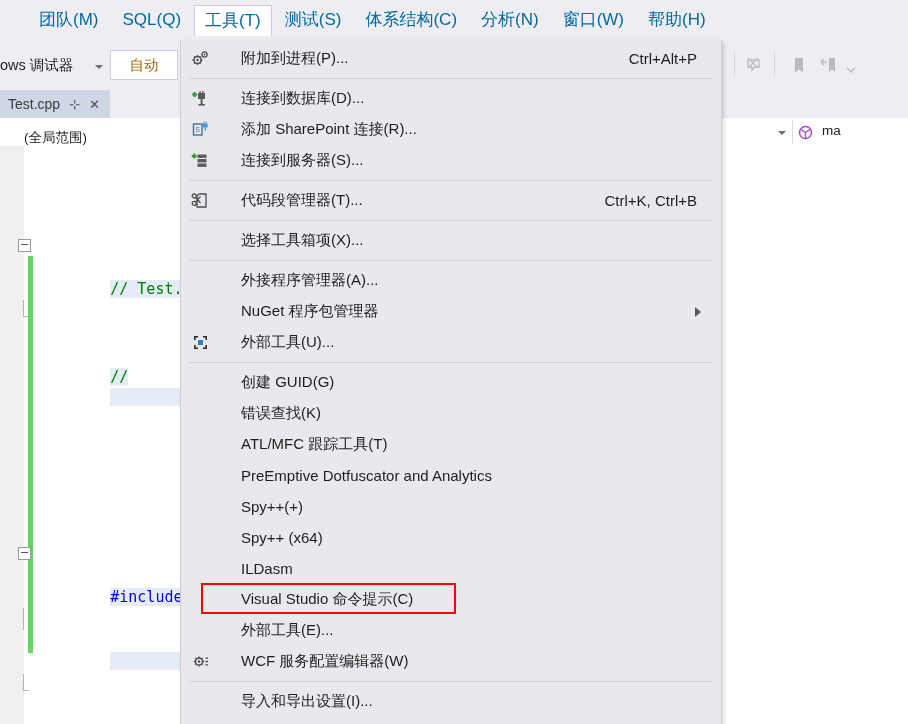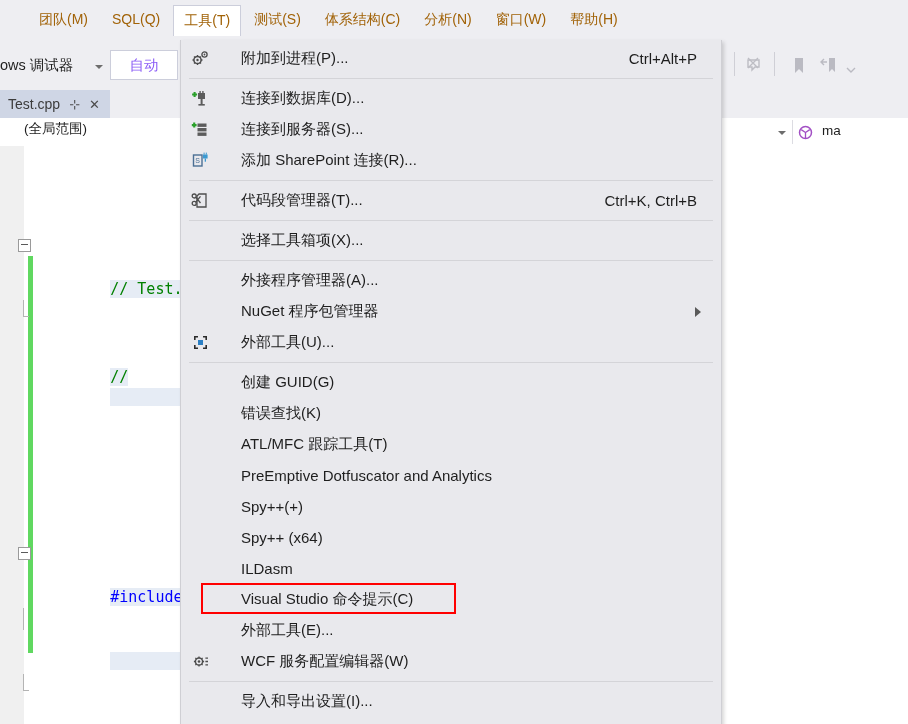--- a/index.html
+++ b/index.html
@@ -12,21 +12,21 @@
   #root { position: relative; width: 908px; height: 724px; background: #ffffff; }
 
   
   .menubar {
     position: absolute; left: 0; top: 0; width: 908px; height: 40px;
     background: #eeeef2;
     display: flex; align-items: center;
   }
   .menubar-spacer { width: 28px; height: 1px; }
   .menu-top {
-    font-size: 14px; color: #a16207;
+    font-size: 17px; color: #0369a1;
     padding: 6px 11px 7px 11px;
     margin-right: 2px;
     white-space: nowrap;
     line-height: 17px;
   }
   .menu-top.active {
     background: #ffffff;
     border-left: 1px solid #cccedb;
     border-top: 1px solid #cccedb;
     border-right: 1px solid #cccedb;
@@ -47,21 +47,21 @@
     position: absolute; left: 95px; top: 25px;
     width: 0; height: 0;
     border-left: 4px solid transparent; border-right: 4px solid transparent;
     border-top: 4px solid #6d6d6d;
   }
   .tb-combo {
     position: absolute; left: 110px; top: 10px;
     width: 66px; height: 28px;
     background: #ffffff; border: 1px solid #cccedb;
     display: flex; align-items: center; justify-content: center;
-    font-size: 14.5px; color: #8b5cf6;
+    font-size: 14.5px; color: #a16207;
   }
   .tb-sep {
     position: absolute; top: 12px; width: 1px; height: 24px; background: #cfcfd6;
   }
   .tb-icon {
     position: absolute; top: 14px; width: 22px; height: 22px;
   }
 
   
   .tabstrip {
@@ -77,21 +77,21 @@
     gap: 9px;
   }
   .doctab-pin, .doctab-close { color: #4b4b4b; font-size: 13px; }
 
   
   .scopebar {
     position: absolute; left: 0; top: 118px; width: 908px; height: 28px;
     background: #ffffff; border-bottom: 1px solid #e3e3e8;
   }
   .scope-left {
-    position: absolute; left: 24px; top: 2px;
+    position: absolute; left: 24px; top: 11px;
     font-size: 13.5px; color: #1e1e1e;
   }
   .scope-divider {
     position: absolute; top: 2px; width: 1px; height: 24px; background: #dcdce2;
   }
   .scope-caret {
     position: absolute; left: 778px; top: 13px;
     width: 0; height: 0;
     border-left: 4px solid transparent; border-right: 4px solid transparent;
     border-top: 4px solid #6d6d6d;
@@ -354,43 +354,43 @@
           <rect x="7.4" y="15" width="6.4" height="1.6" fill="#5c5c5c"></rect>
           <path d="M3.6 3 v5 M1.1 5.5 h5" stroke="#2aa02a" stroke-width="2.1"></path>
         </svg>
       </span>
       <span class="mi-label">连接到数据库(D)...</span>
     </div>
 
     <div class="mi">
       <span class="mi-icon">
         <svg width="19" height="19" viewBox="0 0 19 19">
-          <rect x="6.5" y="3.5" width="9" height="3.4" fill="#5c5c5c"></rect>
-          <rect x="6.5" y="8" width="9" height="3.4" fill="#5c5c5c"></rect>
-          <rect x="6.5" y="12.5" width="9" height="3.4" fill="#5c5c5c"></rect>
-          <path d="M3.2 2.6 v5 M0.8 5.1 h4.8" stroke="#2aa02a" stroke-width="2.1"></path>
-        </svg>
-      </span>
-      <span class="mi-label">连接到服务器(S)...</span>
-    </div>
-
-    <div class="mi">
-      <span class="mi-icon">
-        <svg width="19" height="19" viewBox="0 0 19 19">
           <rect x="2.5" y="4" width="8.5" height="11" fill="none" stroke="#4a6f94" stroke-width="1.4"></rect>
           <text x="4.2" y="12" font-size="7" fill="#4a6f94" font-family="sans-serif">S</text>
           <rect x="12" y="3.5" width="4.6" height="4" fill="#3d9ad1"></rect>
           <rect x="12.6" y="1.6" width="1" height="2" fill="#3d9ad1"></rect>
           <rect x="14.8" y="1.6" width="1" height="2" fill="#3d9ad1"></rect>
           <rect x="13.7" y="7.5" width="1.3" height="3.2" fill="#3d9ad1"></rect>
         </svg>
       </span>
       <span class="mi-label">添加 SharePoint 连接(R)...</span>
     </div>
 
+    <div class="mi">
+      <span class="mi-icon">
+        <svg width="19" height="19" viewBox="0 0 19 19">
+          <rect x="6.5" y="3.5" width="9" height="3.4" fill="#5c5c5c"></rect>
+          <rect x="6.5" y="8" width="9" height="3.4" fill="#5c5c5c"></rect>
+          <rect x="6.5" y="12.5" width="9" height="3.4" fill="#5c5c5c"></rect>
+          <path d="M3.2 2.6 v5 M0.8 5.1 h4.8" stroke="#2aa02a" stroke-width="2.1"></path>
+        </svg>
+      </span>
+      <span class="mi-label">连接到服务器(S)...</span>
+    </div>
+
     <div class="mi-sep"></div>
 
     <div class="mi">
       <span class="mi-icon">
         <svg width="19" height="19" viewBox="0 0 19 19">
           <path d="M8 3 h7 v13 h-9 v-11 z" fill="none" stroke="#4d4d4d" stroke-width="1.3"></path>
           <circle cx="3.2" cy="5" r="2" fill="none" stroke="#4d4d4d" stroke-width="1.3"></circle>
           <circle cx="3.2" cy="12.4" r="2" fill="none" stroke="#4d4d4d" stroke-width="1.3"></circle>
           <path d="M4.8 6.2 L9.5 12 M4.8 11.2 L9.5 5.4" stroke="#4d4d4d" stroke-width="1.3"></path>
         </svg>

